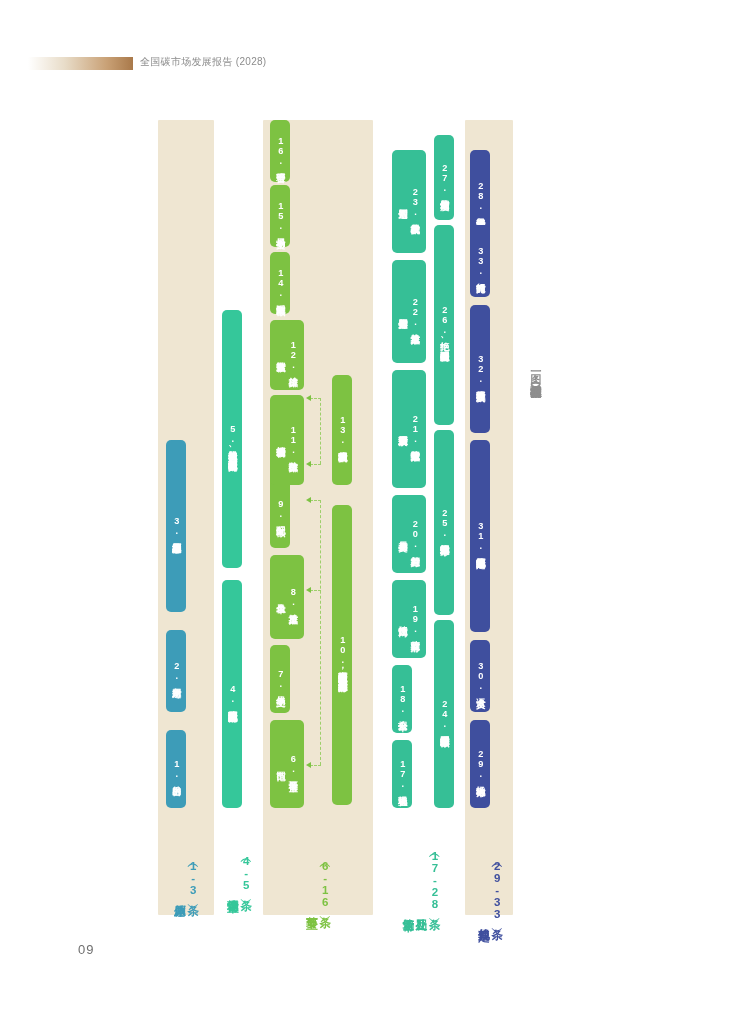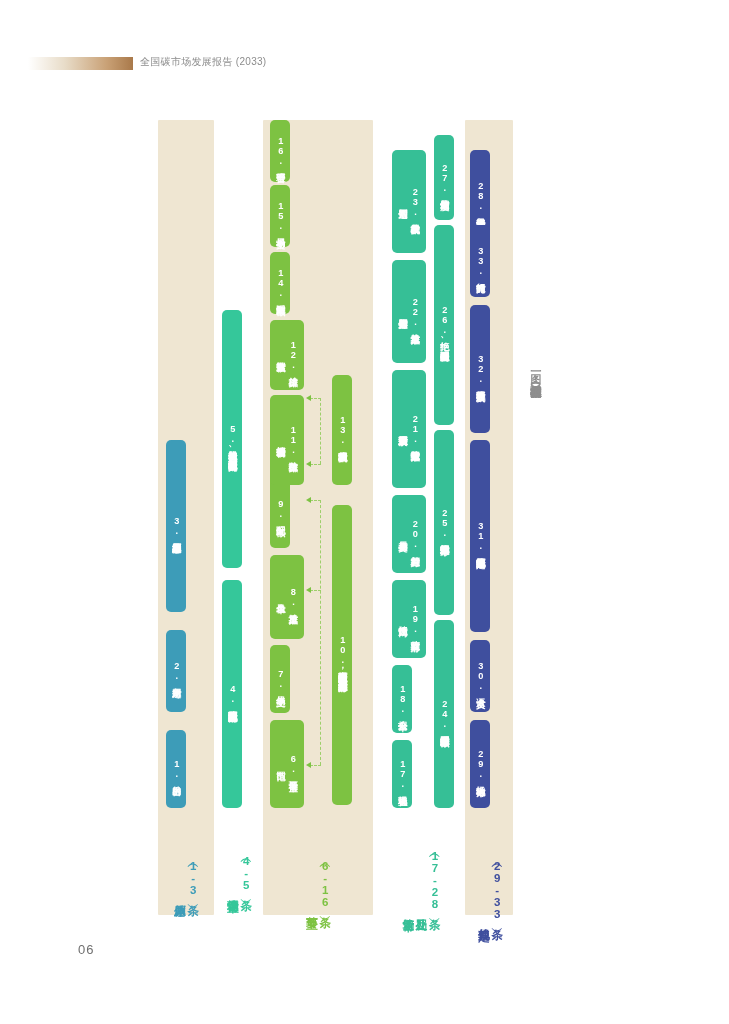--- a/index.html
+++ b/index.html
@@ -67,24 +67,24 @@
     border-top:3.5px solid transparent;
     border-bottom:3.5px solid transparent;
     border-right:5px solid #7dc242;
   }
 </style>
 </head>
 <body>
 
 <div class="hdr">
   <div class="hdr-bar"></div>
-  <div class="hdr-title">全国碳市场发展报告 (2033)</div>
+  <div class="hdr-title">全国碳市场发展报告 (2028)</div>
 </div>
 
-<div class="pageno">06</div>
+<div class="pageno">09</div>
 
 <div class="figure">
 
   <div class="panel" style="left:158px;top:120px;width:56px;height:795px;"></div>
   <div class="panel" style="left:263px;top:120px;width:110px;height:795px;"></div>
   <div class="panel" style="left:465px;top:120px;width:48px;height:795px;"></div>
 
   <div class="cat-label" style="left:160px;top:860px;width:52px;color:#3d9cb8;">
     <span class="vt">总体原则</span><span class="vt">（1-3条）</span>
   </div>

